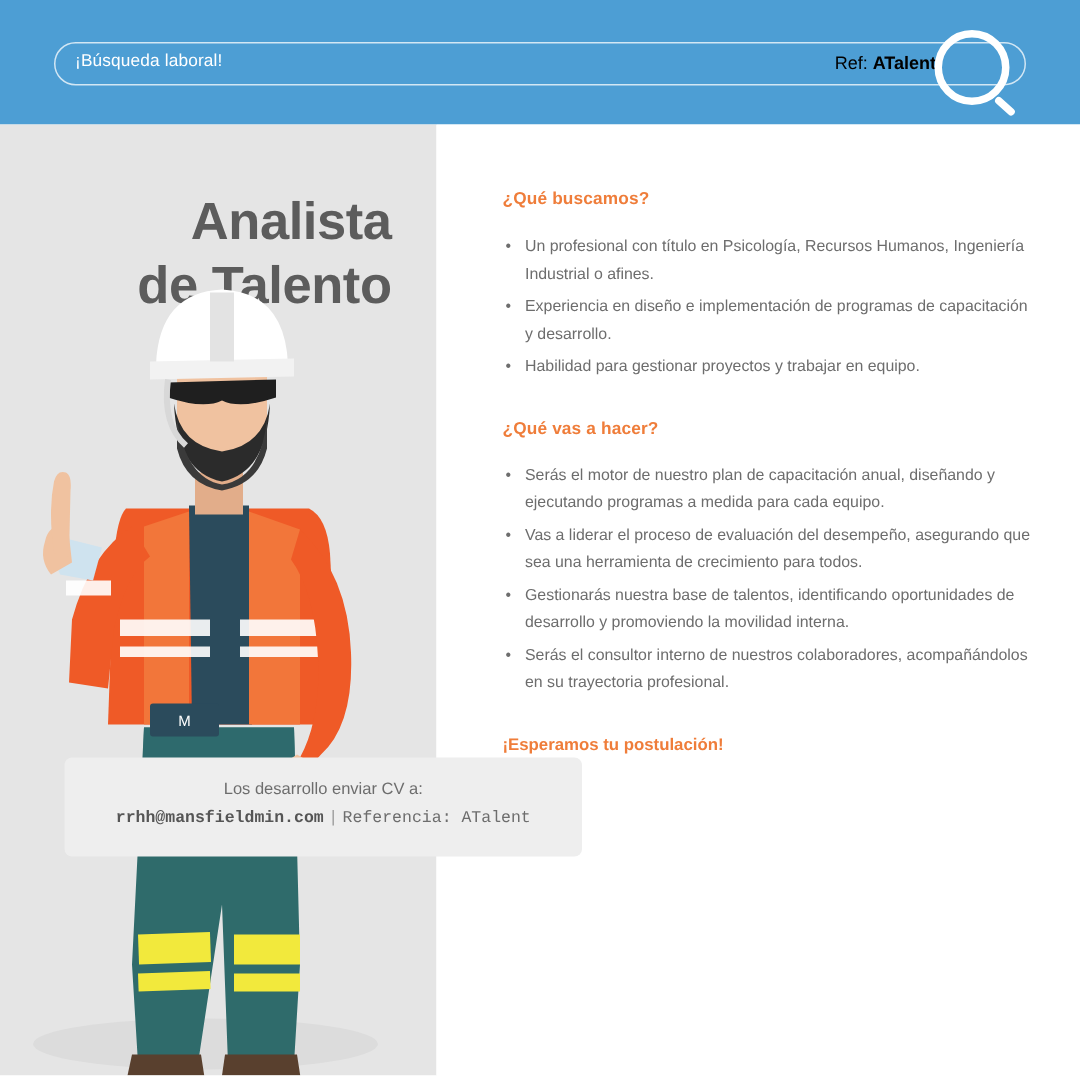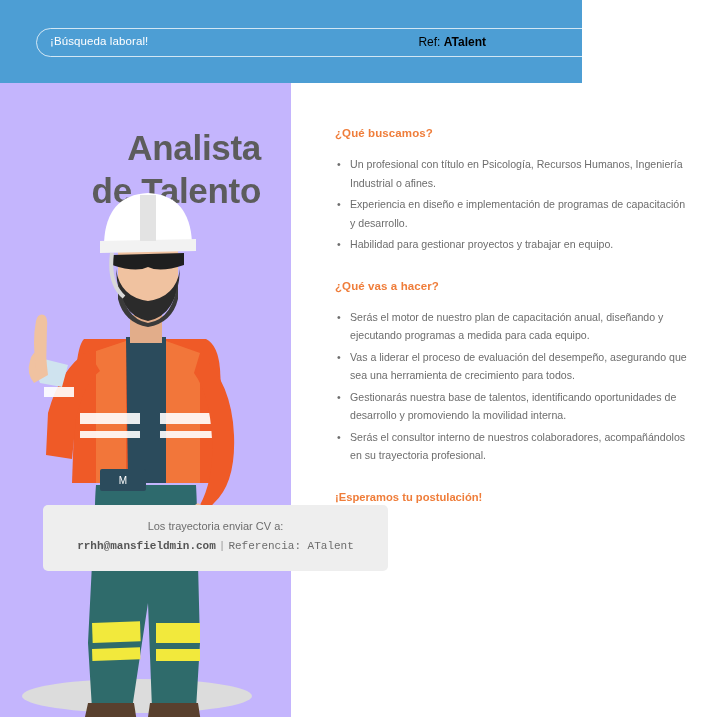--- a/index.html
+++ b/index.html
@@ -11,21 +11,21 @@
   }
   .page {
     position: relative;
     width: 720px; height: 717px;
     background: #ffffff;
   }
 
   
   .header {
     position: absolute; top: 0; left: 0;
-    width: 582px; height: 83px;
+    width: 720px; height: 83px;
     background: #4d9ed4;
   }
   .search-pill {
     position: absolute;
     left: 36px; top: 28px;
     width: 648px; height: 29px;
     border: 1px solid rgba(255,255,255,0.75);
     border-radius: 15px;
     background: transparent;
   }
@@ -65,21 +65,21 @@
     border-radius: 3px;
     transform: rotate(42deg);
     transform-origin: left center;
   }
 
   
   .left-panel {
     position: absolute;
     left: 0; top: 83px;
     width: 291px; height: 634px;
-    background: #c4b5fd;
+    background: #e5e5e5;
     overflow: hidden;
   }
   .title-block {
     position: absolute;
     left: 0; top: 44px;
     width: 261px;
     text-align: right;
   }
   .title-line {
     display: block;
@@ -257,19 +257,19 @@
       <li>Serás el motor de nuestro plan de capacitación anual, diseñando y ejecutando programas a medida para cada equipo.</li>
       <li>Vas a liderar el proceso de evaluación del desempeño, asegurando que sea una herramienta de crecimiento para todos.</li>
       <li>Gestionarás nuestra base de talentos, identificando oportunidades de desarrollo y promoviendo la movilidad interna.</li>
       <li>Serás el consultor interno de nuestros colaboradores, acompañándolos en su trayectoria profesional.</li>
     </ul>
 
     <div class="closing">¡Esperamos tu postulación!</div>
   </div>
 
   <div class="cv-box">
-    <div class="cv-line1">Los trayectoria enviar CV a:</div>
+    <div class="cv-line1">Los desarrollo enviar CV a:</div>
     <div class="cv-line2">
       <span class="mail">rrhh@mansfieldmin.com</span><span class="sep">|</span><span>Referencia: ATalent</span>
     </div>
   </div>
 
 </div>
 
 </body></html>

